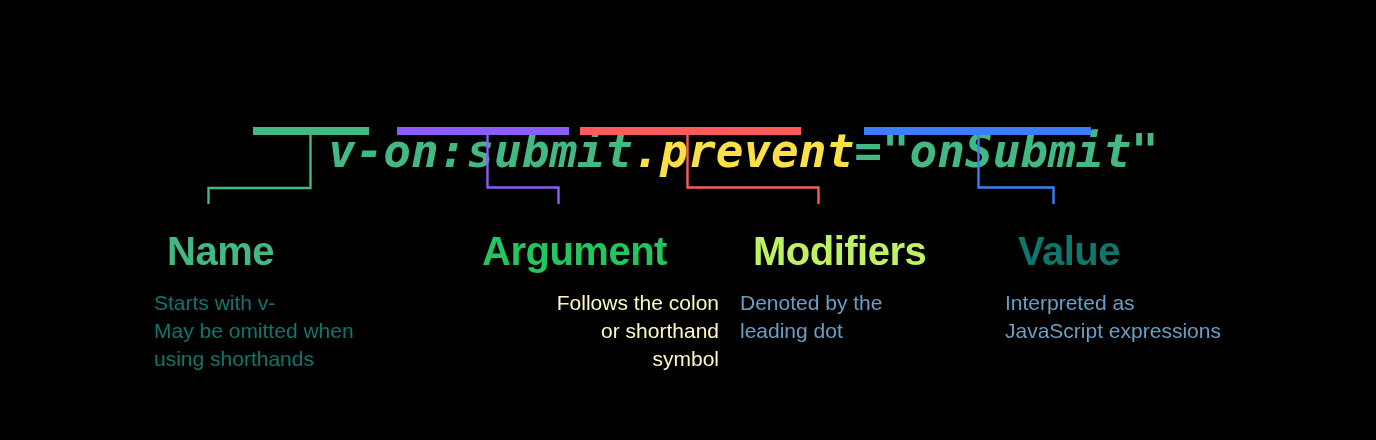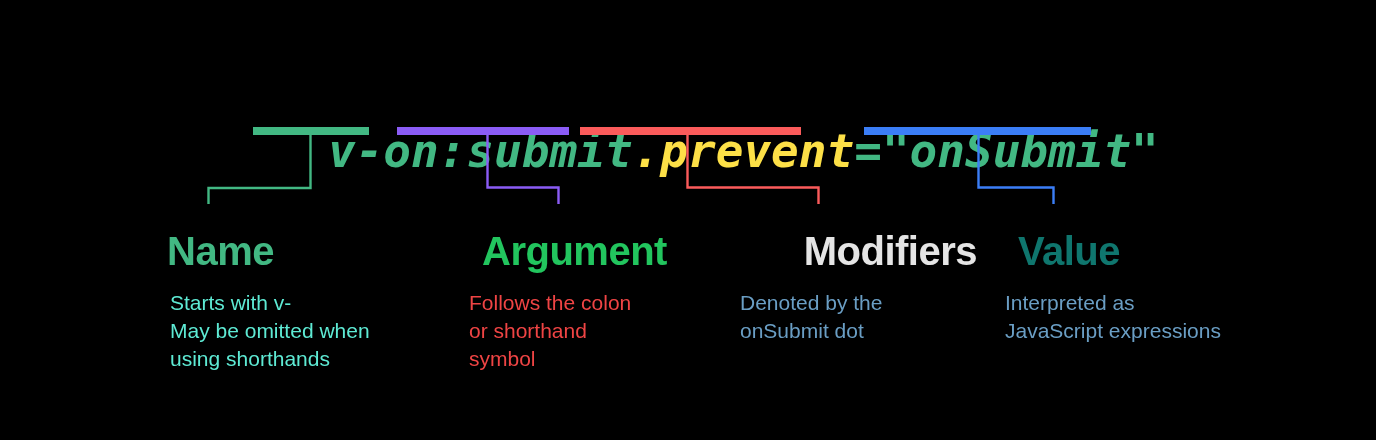--- a/index.html
+++ b/index.html
@@ -98,36 +98,36 @@
     </g>
 
     <g>
       <rect x="864" y="127" width="227" height="8" fill="#3b7ef7"></rect>
       <path fill="none" stroke-width="2.4" d="M 978.5 135 L 978.5 187.5 L 1053.5 187.5 L 1053.5 204" stroke="#3b7ef7"></path>
     </g>
   </svg>
 
   <div class="col" style="left:154px; width:300px;">
     <div class="col-title" style="color: rgb(66, 184, 131);">Name</div>
-    <div class="col-desc" style="color: #5eead4; margin-left: 16px;">Starts with v-
+    <div class="col-desc" style="color: #0f766e;">Starts with v-
 May be omitted when
 using shorthands</div>
   </div>
 
   <div class="col" style="left:469px; width:250px;">
     <div class="col-title" style="color: #22c55e;">Argument</div>
-    <div class="col-desc" style="color: #ef4444;">Follows the colon
+    <div class="col-desc" style="color: #fef9c3; text-align: right;">Follows the colon
 or shorthand
 symbol</div>
   </div>
 
   <div class="col" style="left:740px; width:250px;">
-    <div class="col-title" style="color: #e5e5e5; text-align: right;">Modifiers</div>
+    <div class="col-title" style="color: #bef264;">Modifiers</div>
     <div class="col-desc" style="color: rgb(106, 158, 196);">Denoted by the
-onSubmit dot</div>
+leading dot</div>
   </div>
 
   <div class="col" style="left:1005px; width:320px;">
     <div class="col-title" style="color: #0f766e;">Value</div>
     <div class="col-desc" style="color: rgb(106, 158, 196);">Interpreted as
 JavaScript expressions</div>
   </div>
 
 </div>
 

